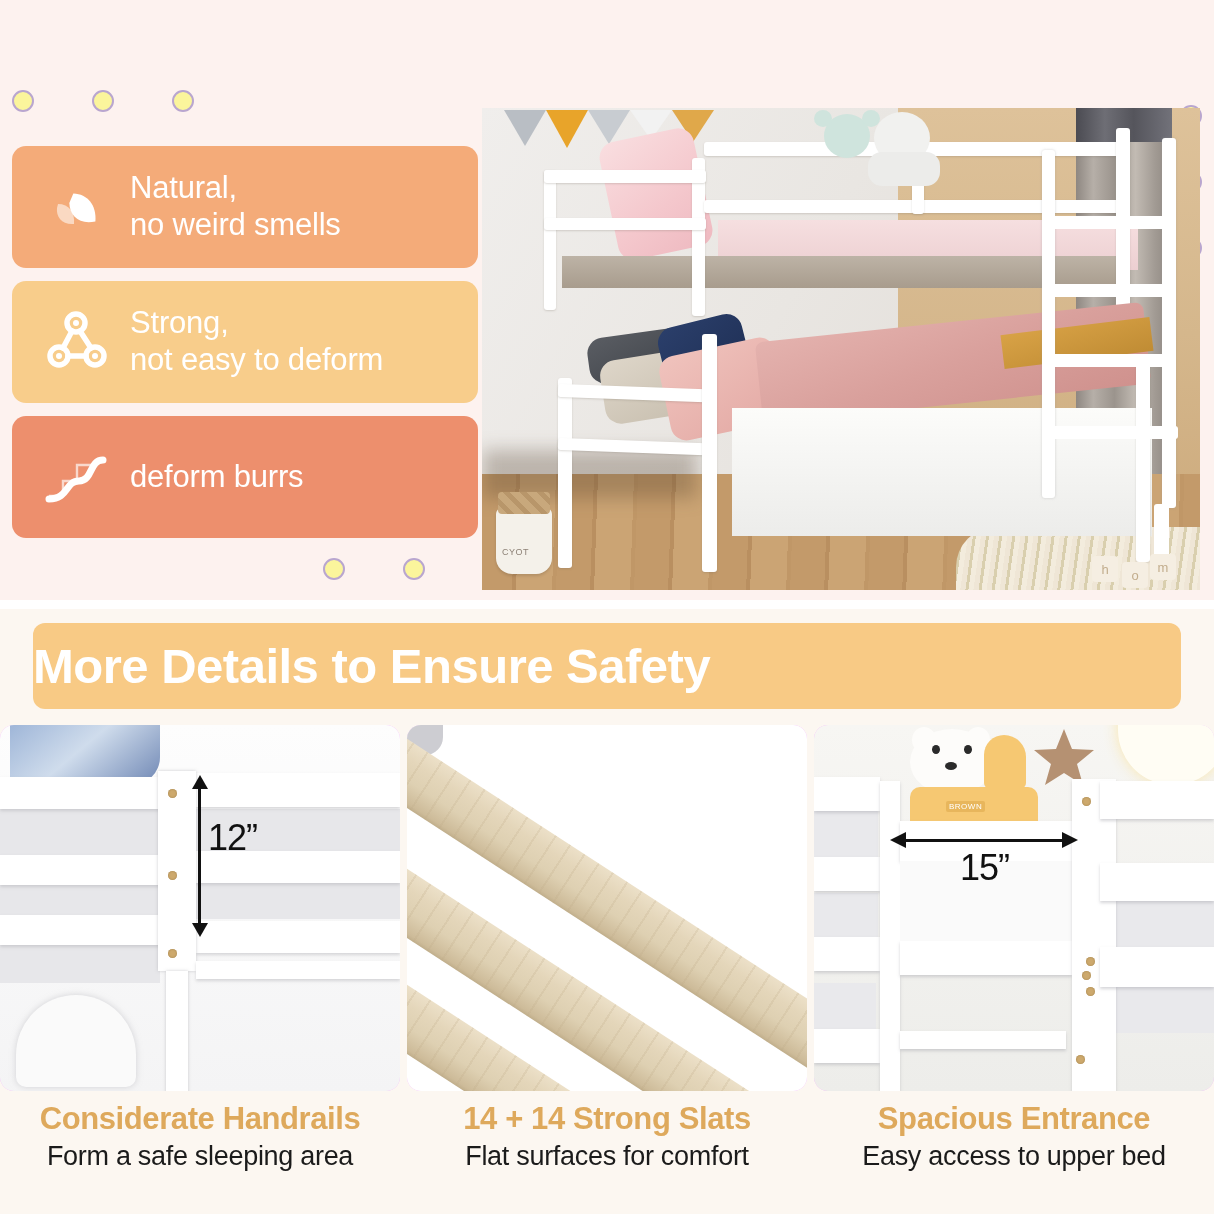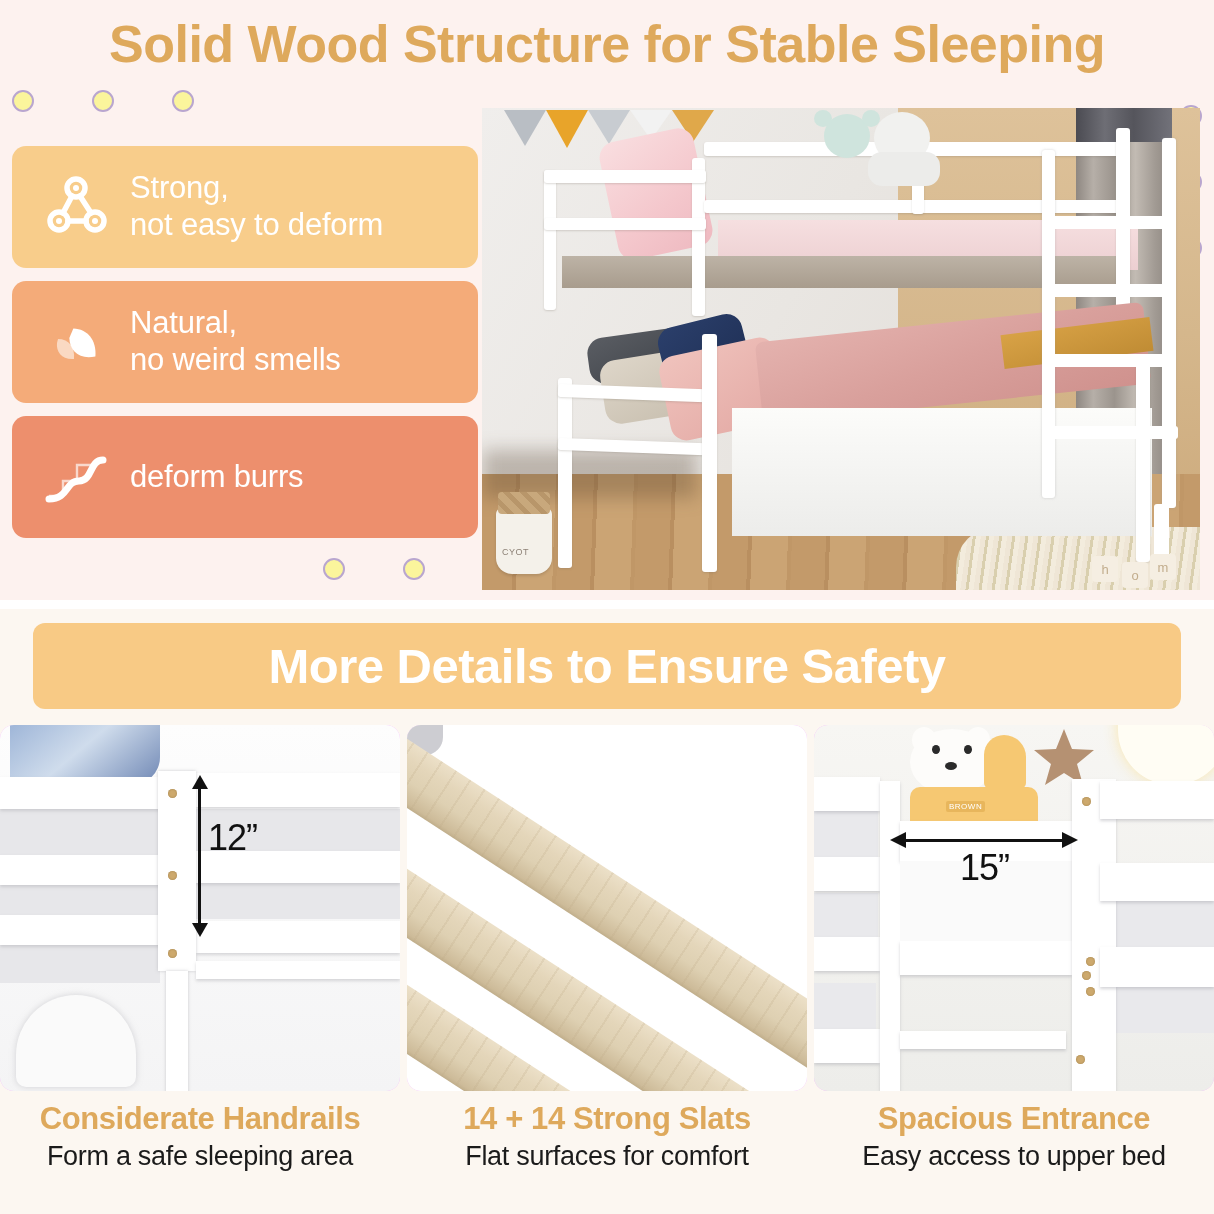--- a/index.html
+++ b/index.html
@@ -107,21 +107,21 @@
 
   
   .divider{ position:absolute; left:0; top:600px; width:1214px; height:9px; background:#ffffff; }
 
   
   .sec2{ position:absolute; left:0; top:609px; width:1214px; height:605px; background:#fcf7f1; }
   .banner{
     position:absolute; left:33px; top:14px;
     width:1148px; height:86px;
     background:#f8ca85; border-radius:12px;
-    display:flex; align-items:center; justify-content:center;
+    display:flex; align-items:center; 
   }
   .banner-txt{
     color:#ffffff; font-size:49px; font-weight:bold; letter-spacing:-0.5px;
     white-space:nowrap;
   }
 
   .panels{ position:absolute; left:0; top:116px; width:1214px; display:flex; gap:7px; padding:0 0; }
   .panel{ width:400px; }
   .panel:nth-child(1){ margin-left:0; }
   .pbox{
@@ -177,39 +177,51 @@
   .bear-lbl{ position:absolute; font-size:8px; color:#fff; letter-spacing:.5px;
      background:#e8b65c; padding:1px 3px; border-radius:2px; }
 </style>
 </head>
 <body>
 
 <div class="page">
 
   <div class="sec1">
 
-    <div class="sec1-title">Solid Wood Structure for Stable Sleeping</div>
 
     <div class="dots-row dots-tl">
       <div class="dot"></div>
       <div class="dot"></div>
       <div class="dot"></div>
     </div>
     <div class="dots-row dots-bm">
       <div class="dot"></div>
       <div class="dot"></div>
       <div class="dot"></div>
     </div>
     <div class="dots-col dots-r">
       <div class="dot"></div>
       <div class="dot"></div>
       <div class="dot"></div>
     </div>
 
     <div class="cards">
+
+      <div class="card c2">
+        <div class="card-ico">
+          <svg width="72" height="72" viewBox="0 0 72 72">
+            <path d="M33 22 C47 24 55 36 52 52 C36 54 27 44 28 31 Z" fill="#ffffff" transform="rotate(-6 38 38)"></path>
+            <path d="M16 33 C27 33 33 41 32 53 C20 54 14 46 15 37 Z" fill="#ffffff" opacity="0.55"></path>
+          </svg>
+        </div>
+        <div class="card-txt">
+          <div>Natural,</div>
+          <div>no weird smells</div>
+        </div>
+      </div>
 
       <div class="card c1">
         <div class="card-ico">
           <svg width="72" height="72" viewBox="0 0 72 72">
             <g fill="none" stroke="#ffffff" stroke-width="5.5" stroke-linecap="round">
               <circle cx="34" cy="17" r="9"></circle>
               <circle cx="17" cy="50" r="9"></circle>
               <circle cx="53" cy="50" r="9"></circle>
               <path d="M30 25 L21 42"></path>
               <path d="M38 25 L49 42"></path>
@@ -219,33 +231,20 @@
             <circle cx="17" cy="50" r="3" fill="#ffffff"></circle>
             <circle cx="53" cy="50" r="3" fill="#ffffff"></circle>
           </svg>
         </div>
         <div class="card-txt">
           <div>Strong,</div>
           <div>not easy to deform</div>
         </div>
       </div>
 
-      <div class="card c2">
-        <div class="card-ico">
-          <svg width="72" height="72" viewBox="0 0 72 72">
-            <path d="M33 22 C47 24 55 36 52 52 C36 54 27 44 28 31 Z" fill="#ffffff" transform="rotate(-6 38 38)"></path>
-            <path d="M16 33 C27 33 33 41 32 53 C20 54 14 46 15 37 Z" fill="#ffffff" opacity="0.55"></path>
-          </svg>
-        </div>
-        <div class="card-txt">
-          <div>Natural,</div>
-          <div>no weird smells</div>
-        </div>
-      </div>
-
       <div class="card c3">
         <div class="card-ico">
           <svg width="78" height="72" viewBox="0 0 78 72">
             <path d="M10 55 L24 55 L24 40 L38 40 L38 24 L55 24" fill="none" stroke="#ffffff" stroke-width="2.4" opacity="0.65"></path>
             <path d="M10 58 C30 58 26 40 40 40 C54 40 50 19 64 19" fill="none" stroke="#ffffff" stroke-width="7" stroke-linecap="round"></path>
           </svg>
         </div>
         <div class="card-txt">
           <div>deform burrs</div>
         </div>

